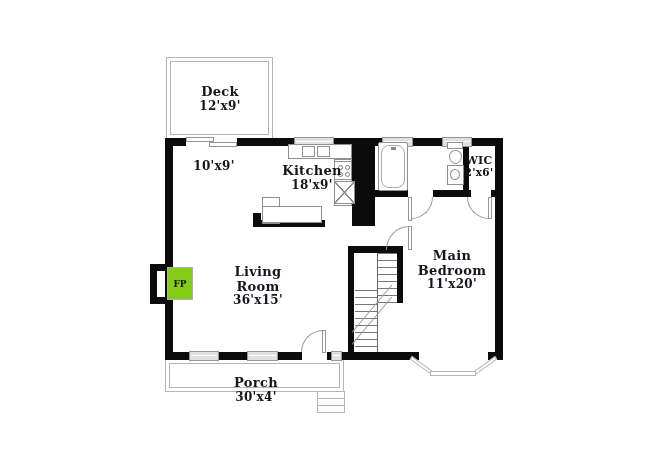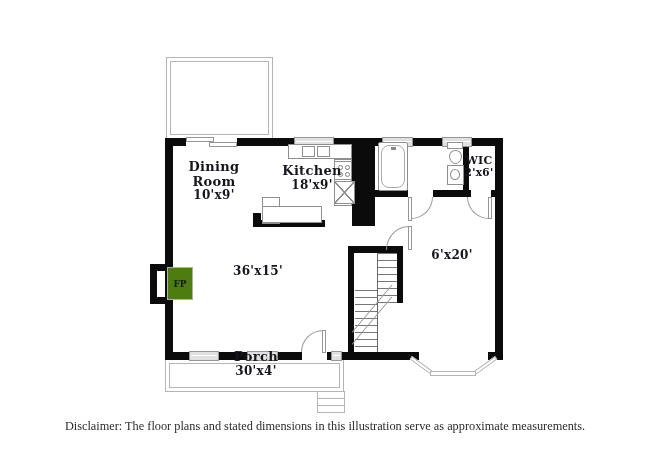--- a/index.html
+++ b/index.html
@@ -25,21 +25,21 @@
   .burner { position:absolute; width:5px; height:5px; border:1px solid #7c7c7c;
             border-radius:50%; box-sizing:border-box; background:#fff; }
   .room-label { position:absolute; text-align:center; color:#15151d;
                 font-weight:bold; line-height:1.12; letter-spacing:.3px; }
   .room-label .rname { display:block; font-size:13px; }
   .room-label .rdims { display:block; font-size:12px; }
   .room-label.small .rname { font-size:11px;text-align:center; }
   .room-label.small .rdims { font-size:10.5px; }
   .fp-box { display:flex; align-items:center; justify-content:center;
             font-size:9px; font-weight:bold; color:#15151d; border:1px solid #b0b0b0;
-            background:#4d7c0f; }
+            background:#84cc16; }
   .footer { position:absolute; left:0; right:0; top:419px; text-align:center;
             font-family:"Liberation Serif", serif; font-size:12.3px; color:#2b2b2b;
             line-height:14px; }
   .footer span { display:block; }
   .diag { position:absolute; height:1px; background:#9a9a9a; }
 </style>
 </head>
 <body>
 
 <div class="stage">
@@ -127,40 +127,44 @@
   <div class="abs" style="left:391px;top:147px;width:5px;height:3px;background:#8a8a8a"></div>
   <div class="abs fixture" style="left:447px;top:142px;width:16px;height:7px"></div>
   <div class="abs fixture" style="left:449px;top:150px;width:13px;height:14px;border-radius:50% 50% 50% 50% / 42% 42% 58% 58%"></div>
   <div class="abs fixture" style="left:447px;top:165px;width:17px;height:20px"></div>
   <div class="abs fixture" style="left:450px;top:169px;width:10px;height:11px;border-radius:50%"></div>
 
   <div class="abs fp-box" style="left:167px;top:267px;width:26px;height:33px">
       <span>FP</span>
     </div>
 
+  <div class="room-label" style="left:180px;top:85px;width:80px">
+    <span class="rname">Deck</span>
+    <span class="rdims">12'x9'</span>
+  </div>
   <div class="room-label" style="left:179px;top:160px;width:70px">
-    <span class="rname">Dining Room</span>
     <span class="rdims">10'x9'</span>
   </div>
   <div class="room-label" style="left:272px;top:164px;width:80px">
     <span class="rname">Kitchen</span>
     <span class="rdims">18'x9'</span>
   </div>
   <div class="room-label small" style="left:454px;top:155px;width:50px">
     <span class="rname">WIC</span>
     <span class="rdims">2'x6'</span>
   </div>
   <div class="room-label" style="left:414px;top:249px;width:76px">
-    <span class="rdims">6'x20'</span>
+    <span class="rname">Main Bedroom</span>
+    <span class="rdims">11'x20'</span>
   </div>
   <div class="room-label" style="left:223px;top:265px;width:70px">
+    <span class="rname">Living Room</span>
     <span class="rdims">36'x15'</span>
   </div>
-  <div class="room-label" style="left:216px;top:350px;width:80px">
+  <div class="room-label" style="left:216px;top:376px;width:80px">
     <span class="rname">Porch</span>
     <span class="rdims">30'x4'</span>
   </div>
 
   <div class="footer">
-    <span>Disclaimer: The floor plans and stated dimensions in this illustration serve as approximate measurements.</span>
   </div>
 
 </div>
 
 </body></html>

